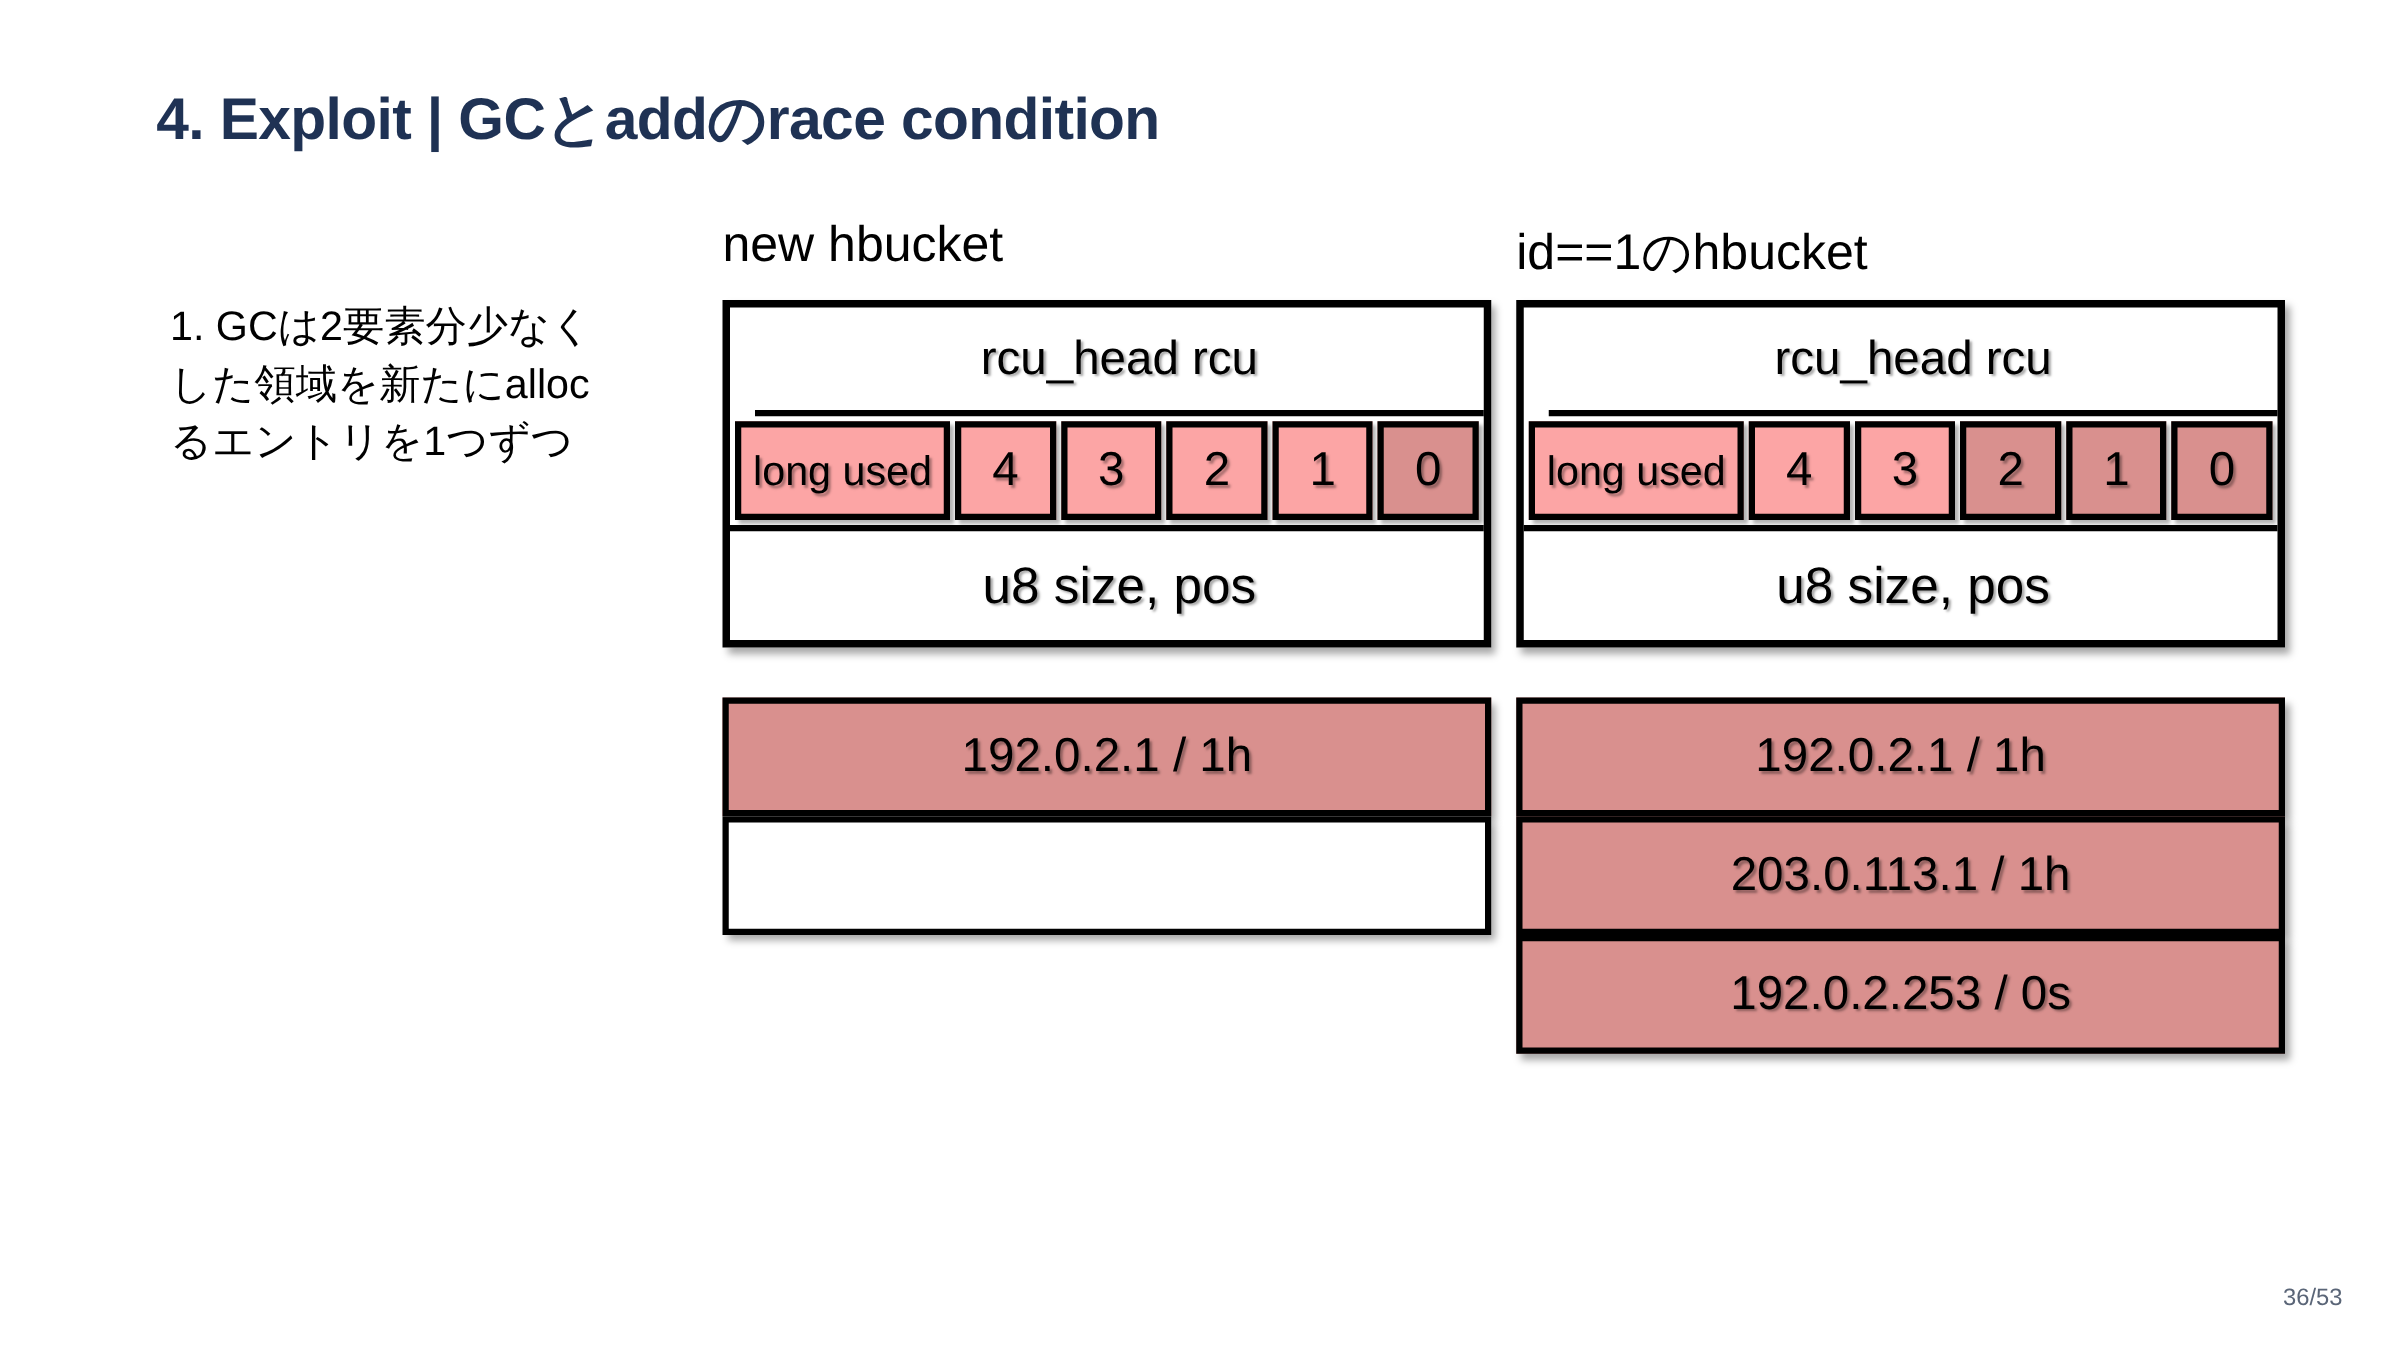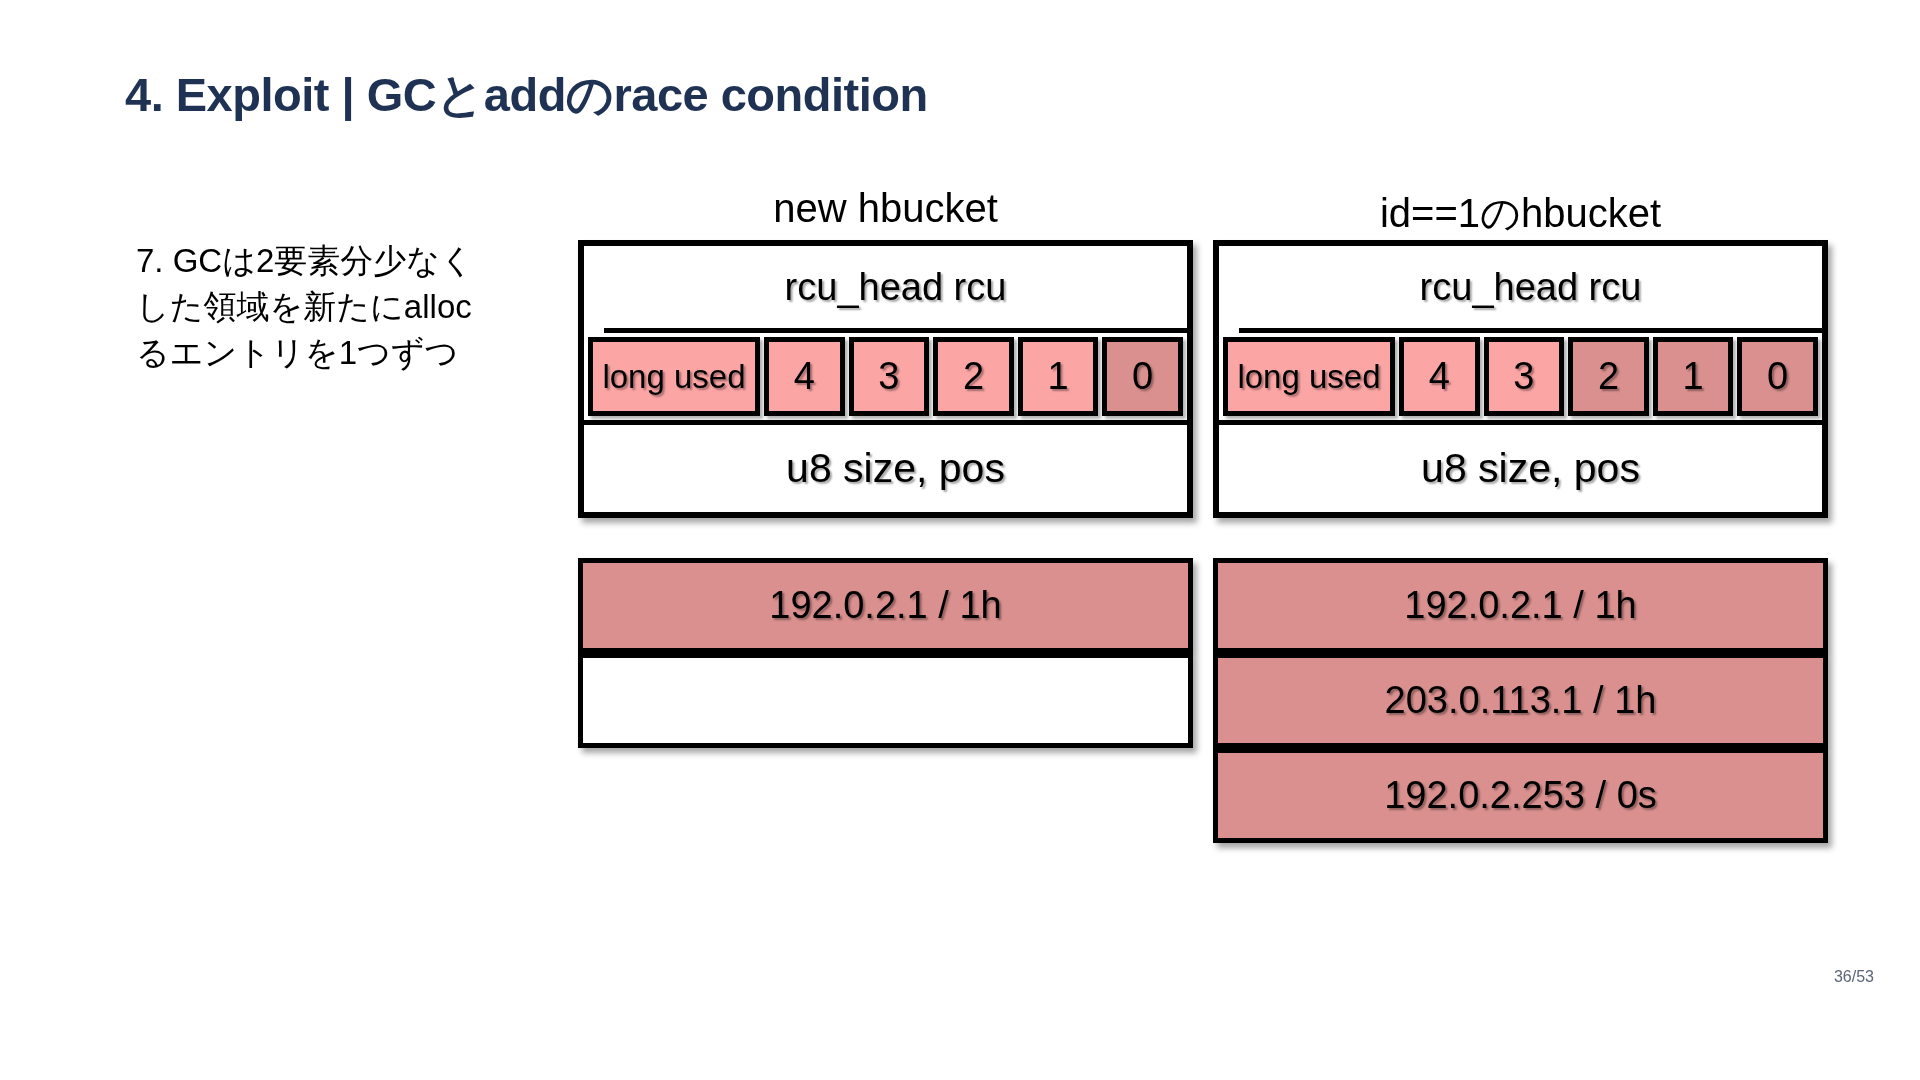--- a/index.html
+++ b/index.html
@@ -19,22 +19,22 @@
     letter-spacing: -0.5px;
     white-space: nowrap;
     margin-left: 12px;
   }
   .note {
     position: absolute; left: 136px; top: 238px;
     font-size: 33px; line-height: 46px;
     white-space: nowrap;
   }
   .bucket-label {
-    position: absolute; top: 186px; width: 615px;
-    text-align: center; font-size: 40px;
+    position: absolute; top: 174px; width: 615px;
+    font-size: 40px;
     white-space: nowrap;
   }
   .struct {
     position: absolute; top: 240px; width: 615px;
     border: 6px solid #000; background: #fff;
     box-shadow: 4px 5px 6px rgba(0,0,0,0.35);
   }
   .srow {
     display: flex; align-items: center; justify-content: center;
     text-shadow: 2px 2px 2px rgba(0,0,0,0.35);
@@ -59,31 +59,31 @@
     height: 95px; border: 5px solid #000; background: #fff;
     display: flex; align-items: center; justify-content: center;
     font-size: 38px;
     box-shadow: 4px 5px 6px rgba(0,0,0,0.35);
     text-shadow: 2px 2px 2px rgba(0,0,0,0.35);
   }
   .used { background: var(--used-fill, #D9908E); }
   .left-col  { left: 578px; }
   .right-col { left: 1213px; }
   .page-number {
-    position: absolute; right: 46px; top: 968px;
-    font-size: 16px; color: var(--pagenum-color, #5A6577);
+    position: absolute; right: 46px; top: 1028px;
+    font-size: 19px; color: var(--pagenum-color, #5A6577);
   }
 </style>
 </head>
 <body>
 
 <div class="slide-title">4. Exploit | GCとaddのrace condition</div>
 
 <div class="note">
-  <div>7. GCは2要素分少なく</div>
+  <div>1. GCは2要素分少なく</div>
   <div>した領域を新たにalloc</div>
   <div>るエントリを1つずつ</div>
 </div>
 
 <div class="bucket-label left-col">new hbucket</div>
 <div class="struct left-col">
   <div class="srow row-rcu">rcu_head rcu</div>
   <div class="row-bits">
     <div class="cell cell-label">long used</div>
     <div class="cell cell-bit">4</div>

